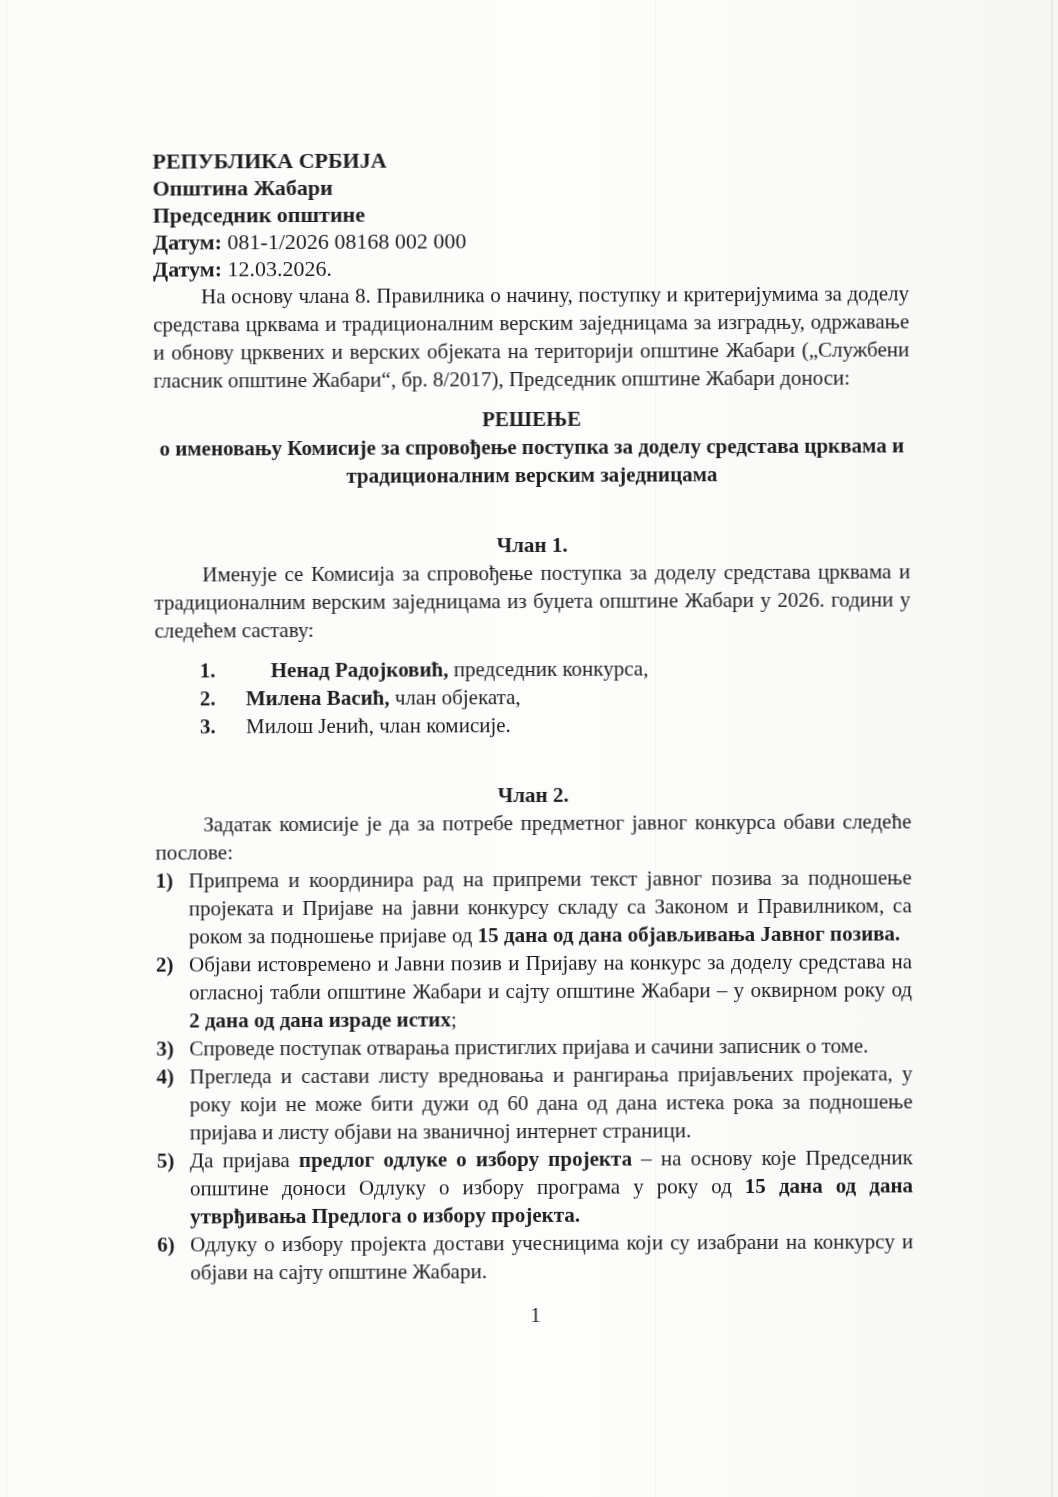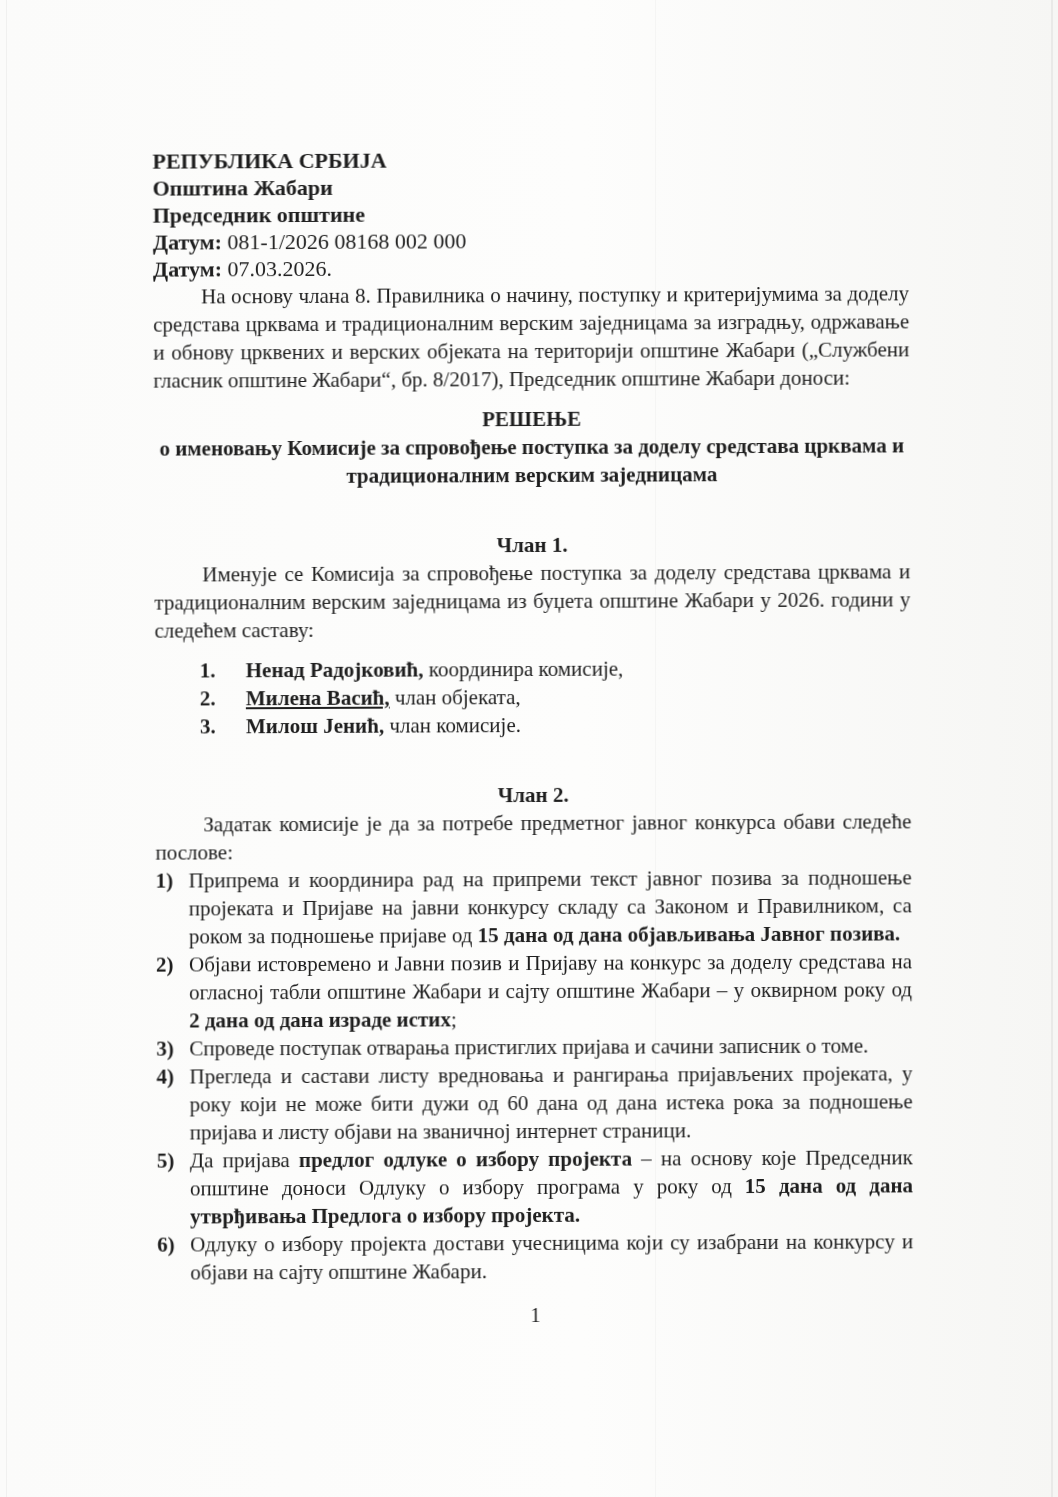--- a/index.html
+++ b/index.html
@@ -80,45 +80,45 @@
   <div class="scan-artifact scan-line-mid"></div>
   <div class="scan-artifact scan-line-right"></div>
 
   <div class="content">
 
     <div class="letterhead">
       <div class="lh-line b">РЕПУБЛИКА СРБИЈА</div>
       <div class="lh-line b">Општина Жабари</div>
       <div class="lh-line b">Председник општине</div>
       <div class="lh-line"><span class="b">Датум:</span> <span>081-1/2026 08168 002 000</span></div>
-      <div class="lh-line"><span class="b">Датум:</span> <span>07.03.2026.</span></div>
+      <div class="lh-line"><span class="b">Датум:</span> <span>12.03.2026.</span></div>
     </div>
 
     <p class="body-par intro">На основу члана 8. Правилника о начину, поступку и критеријумима за доделу средстава црквама и традиционалним верским заједницама за изградњу, одржавање и обнову црквених и верских објеката на територији општине Жабари („Службени гласник општине Жабари“, бр. 8/2017), Председник општине Жабари доноси:</p>
 
     <div class="title-block">
       <div>РЕШЕЊЕ</div>
       <div>о именовању Комисије за спровођење поступка за доделу средстава црквама и традиционалним верским заједницама</div>
     </div>
 
     <div class="article-heading">Члан 1.</div>
     <p class="body-par article-body">Именује се Комисија за спровођење поступка за доделу средстава црквама и традиционалним верским заједницама из буџета општине Жабари у 2026. години у следећем саставу:</p>
 
     <div class="members">
       <div class="member-row">
         <span class="num">1.</span>
-        <span><span style="font-weight: bold;">Ненад Радојковић,</span><span> координира комисије,</span></span>
+        <span><span style="font-weight: bold; margin-left: 25px;">Ненад Радојковић,</span><span> председник конкурса,</span></span>
       </div>
       <div class="member-row">
         <span class="num">2.</span>
-        <span><span style="font-weight: bold; text-decoration: underline;">Милена Васић,</span><span> члан објеката,</span></span>
+        <span><span style="font-weight: bold;">Милена Васић,</span><span> члан објеката,</span></span>
       </div>
       <div class="member-row">
         <span class="num">3.</span>
-        <span><span style="font-weight: bold;">Милош Јенић,</span><span> члан комисије.</span></span>
+        <span><span style="font-weight: normal;">Милош Јенић,</span><span> члан комисије.</span></span>
       </div>
     </div>
 
     <div class="article-heading">Члан 2.</div>
     <p class="body-par article2-body">Задатак комисије је да за потребе предметног јавног конкурса обави следеће послове:</p>
 
     <div class="tasks">
       <div class="task-row">
         <span class="num">1)</span>
         <span class="txt"><span>Припрема и координира рад на припреми текст јавног позива за подношење пројеката и Пријаве на јавни конкурсу складу са Законом и Правилником, са роком за подношење пријаве од </span><span style="font-weight: bold;">15 дана од дана објављивања Јавног позива.</span></span>

